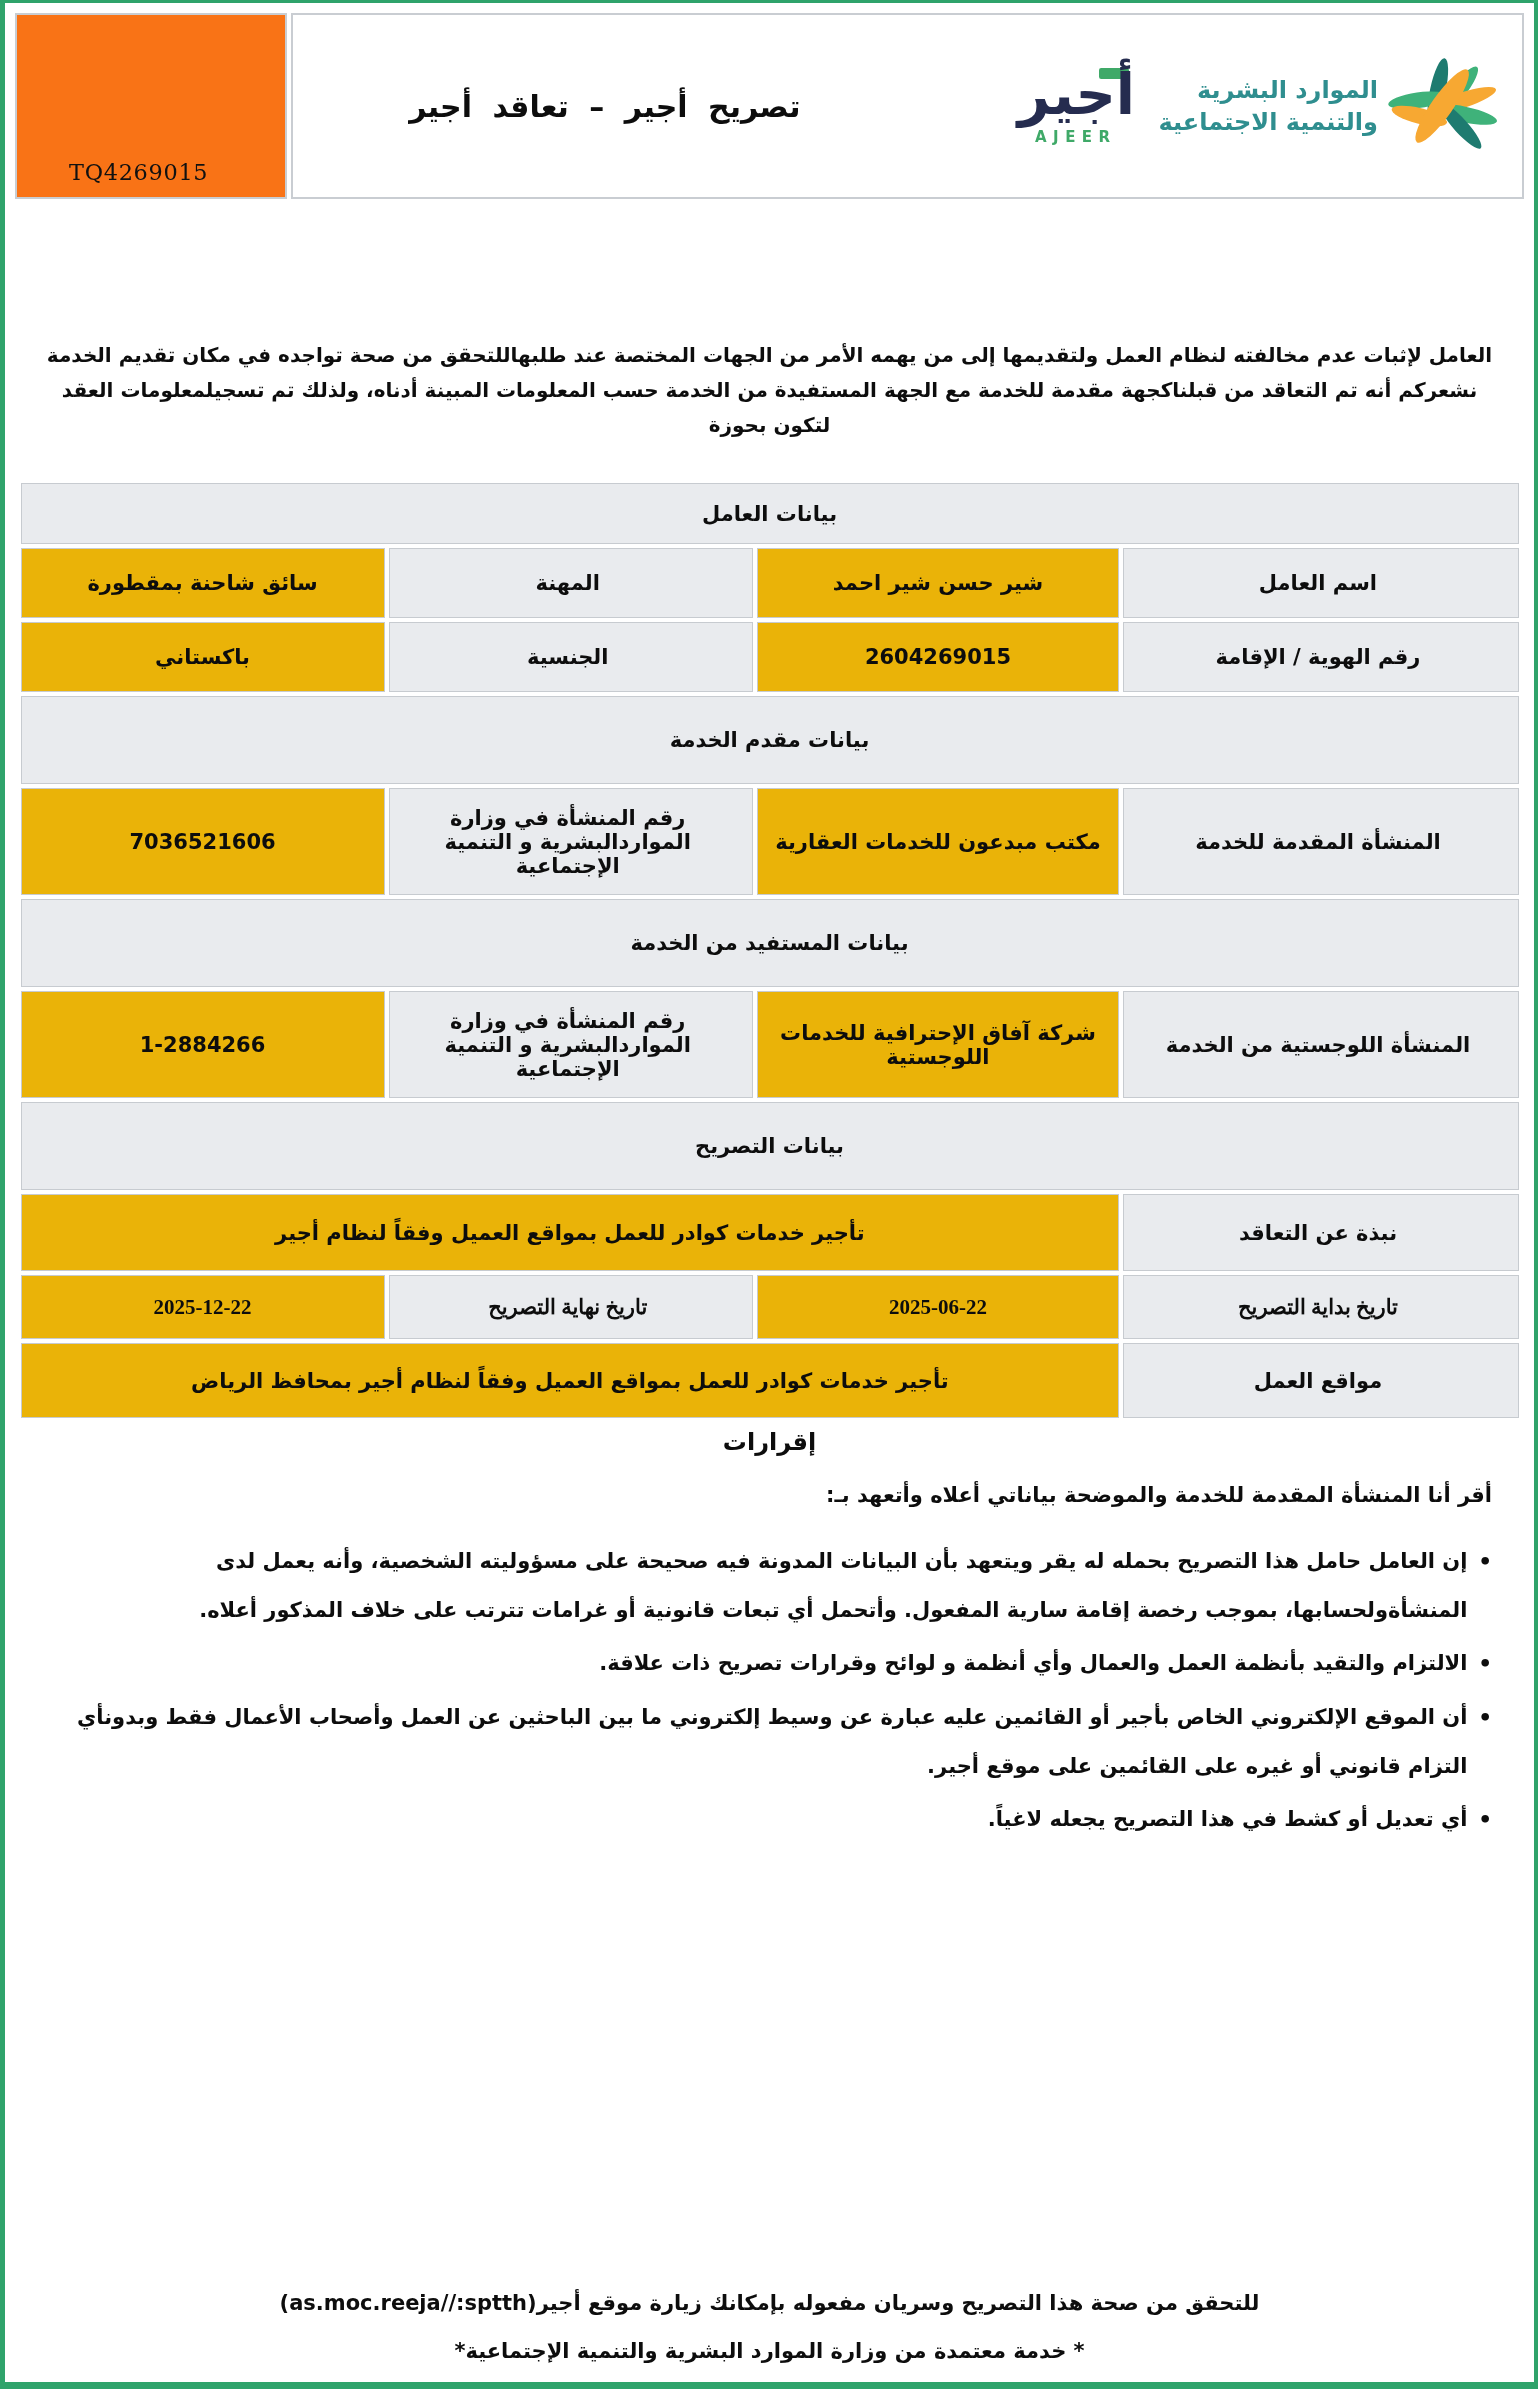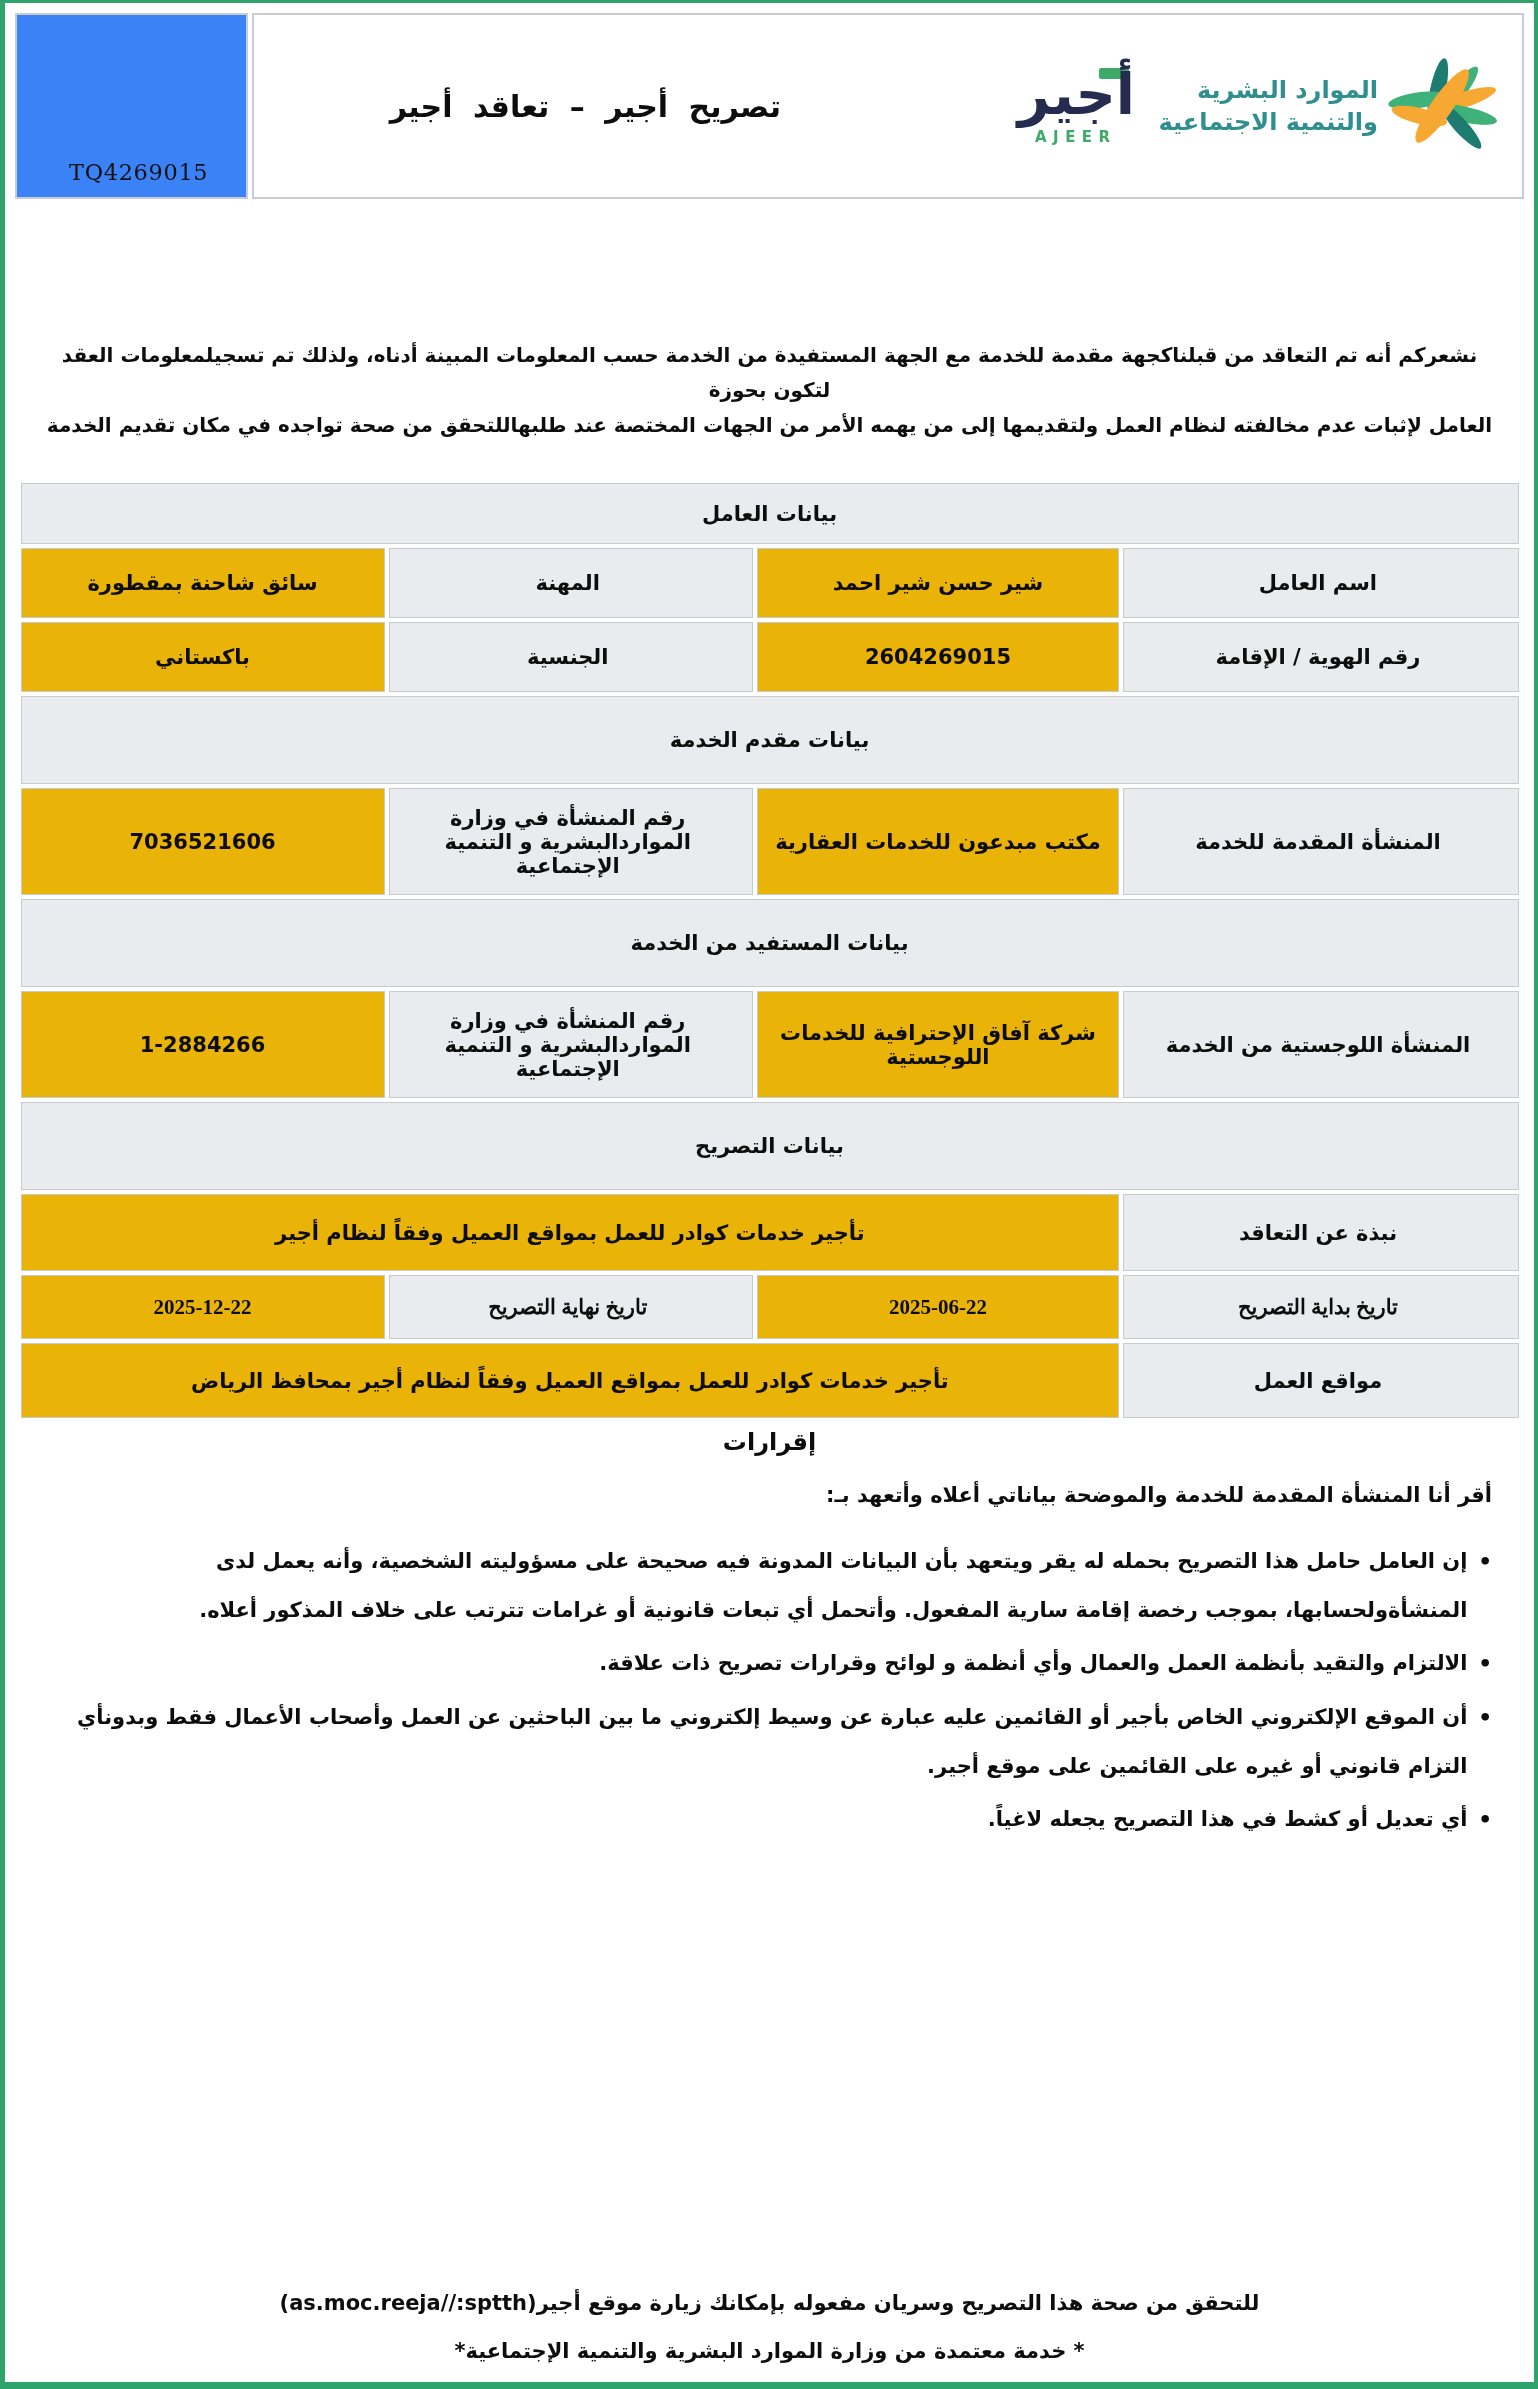--- a/index.html
+++ b/index.html
@@ -11,21 +11,21 @@
     background:#fff;
     border:solid #2FA36B;
     border-width:3.6px 5px 7.2px 5px;
     font-family:"DejaVu Sans",sans-serif;
     color:#141414;
     overflow:hidden;
   }
   
   .header{margin:10px 10px 0;display:flex;gap:3.6px;height:186px;direction:ltr;}
   .code-box{
-    width:233px;box-sizing:border-box;border:2.2px solid #C9CDD2;position:relative;background:#3b82f6;
+    width:272px;box-sizing:border-box;border:2.2px solid #C9CDD2;position:relative;background:#f97316;
   }
   .permit-code{
     position:absolute;left:52px;bottom:11.6px;
     font-family:"DejaVu Serif",serif;font-size:22.4px;color:#111;letter-spacing:0.7px;
   }
   .title-box{
     flex:1;box-sizing:border-box;border:2.2px solid #C9CDD2;background:#fff;
     display:flex;align-items:center;direction:ltr;padding:0 20px 0 7.2px;
   }
   .doc-title{
@@ -117,22 +117,22 @@
           <ellipse cx="102" cy="98" rx="42" ry="10" fill="#1E7B70" transform="rotate(48 102 98)"></ellipse>
           <ellipse cx="42" cy="62" rx="42" ry="11" fill="#3FB27A" transform="rotate(-8 42 62)"></ellipse>
           <ellipse cx="44" cy="84" rx="40" ry="11" fill="#F7A832" transform="rotate(14 44 84)"></ellipse>
           <ellipse cx="76" cy="70" rx="62" ry="15" fill="#F7A832" transform="rotate(-55 76 70)"></ellipse>
         </svg>
       </div>
     </div>
   </div>
 
   <div class="intro">
+    <div>العامل لإثبات عدم مخالفته لنظام العمل ولتقديمها إلى من يهمه الأمر من الجهات المختصة عند طلبهاللتحقق من صحة تواجده في مكان تقديم الخدمة</div>
     <div>نشعركم أنه تم التعاقد من قبلناكجهة مقدمة للخدمة مع الجهة المستفيدة من الخدمة حسب المعلومات المبينة أدناه، ولذلك تم تسجيلمعلومات العقد لتكون بحوزة</div>
-    <div>العامل لإثبات عدم مخالفته لنظام العمل ولتقديمها إلى من يهمه الأمر من الجهات المختصة عند طلبهاللتحقق من صحة تواجده في مكان تقديم الخدمة</div>
   </div>
 
   <table class="data-table">
     <colgroup>
       <col style="width:26.6%">
         <col style="width:24.4%">
         <col style="width:24.5%">
         <col style="width:24.5%">
     </colgroup>
 

